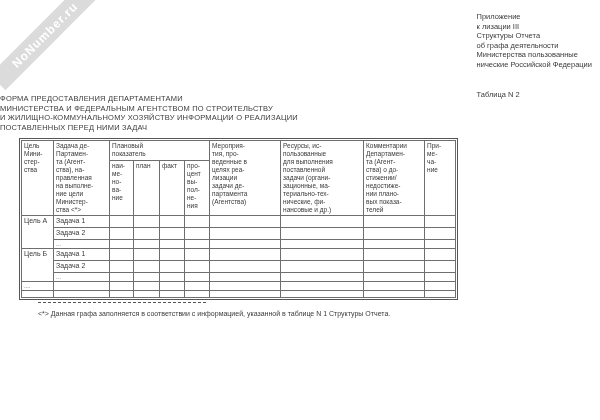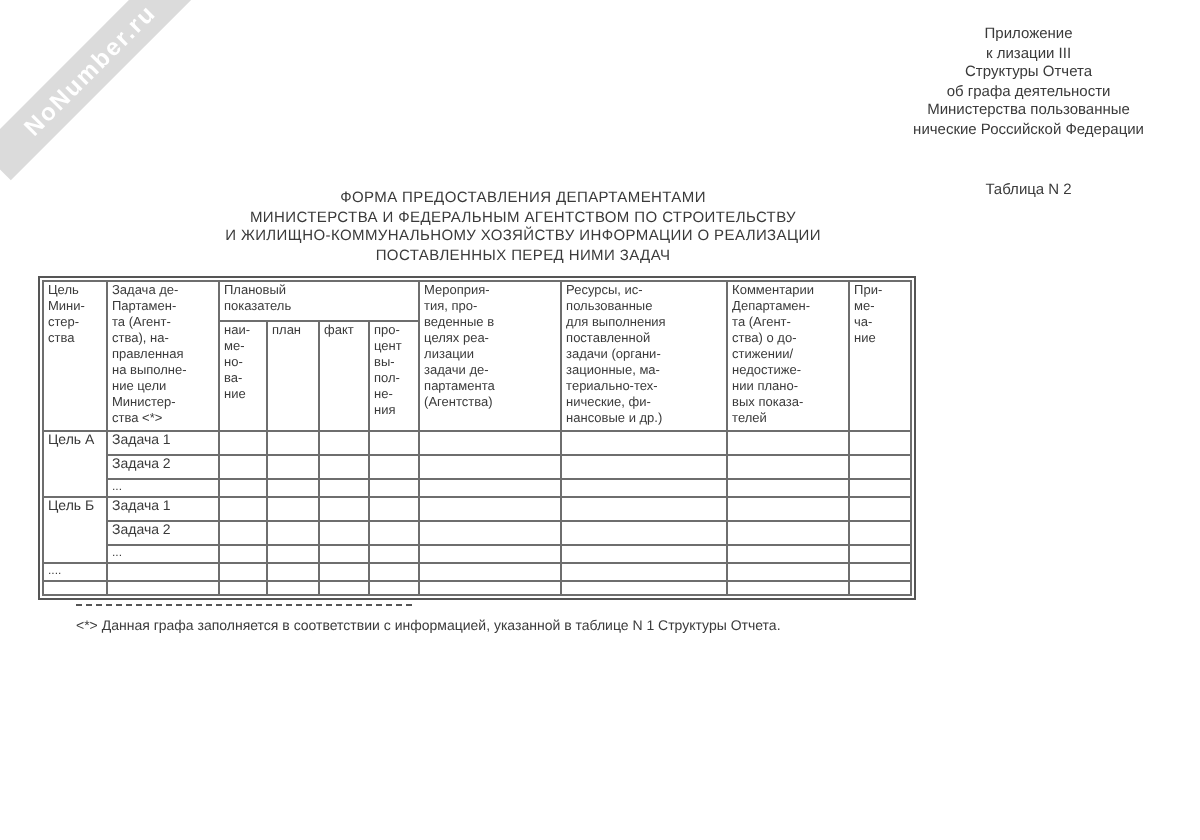--- a/index.html
+++ b/index.html
@@ -16,27 +16,27 @@
   .watermark{
     position:absolute; left:-22px; top:24px; width:134px; height:22px;
     background:var(--band); transform:rotate(-45deg);
     display:flex; align-items:center; justify-content:center;
   }
   .watermark span{
     color:var(--bandtext); font-size:12px; font-weight:bold; letter-spacing:1px;
   }
   
   .appendix{
-    position:absolute; top:12px; right:28px; text-align:center;
+    position:absolute; top:12px; right:8px; text-align:left;
     font-size:7.5px; line-height:9.5px;
   }
   .table-label{ margin-top:21px; }
   
   .title{
-    position:absolute; top:94px; left:0; width:523px; text-align:center;
+    position:absolute; top:94px; left:0; width:523px; 
     font-size:7.5px; line-height:9.5px; letter-spacing:0.2px;
   }
   
   table.report{
     position:absolute; left:21px; top:140px;
     border-collapse:collapse; table-layout:fixed; width:434px;
     outline:1px solid var(--outer); outline-offset:1px;
     font-size:6.5px; line-height:8px;
   }
   table.report th, table.report td{

